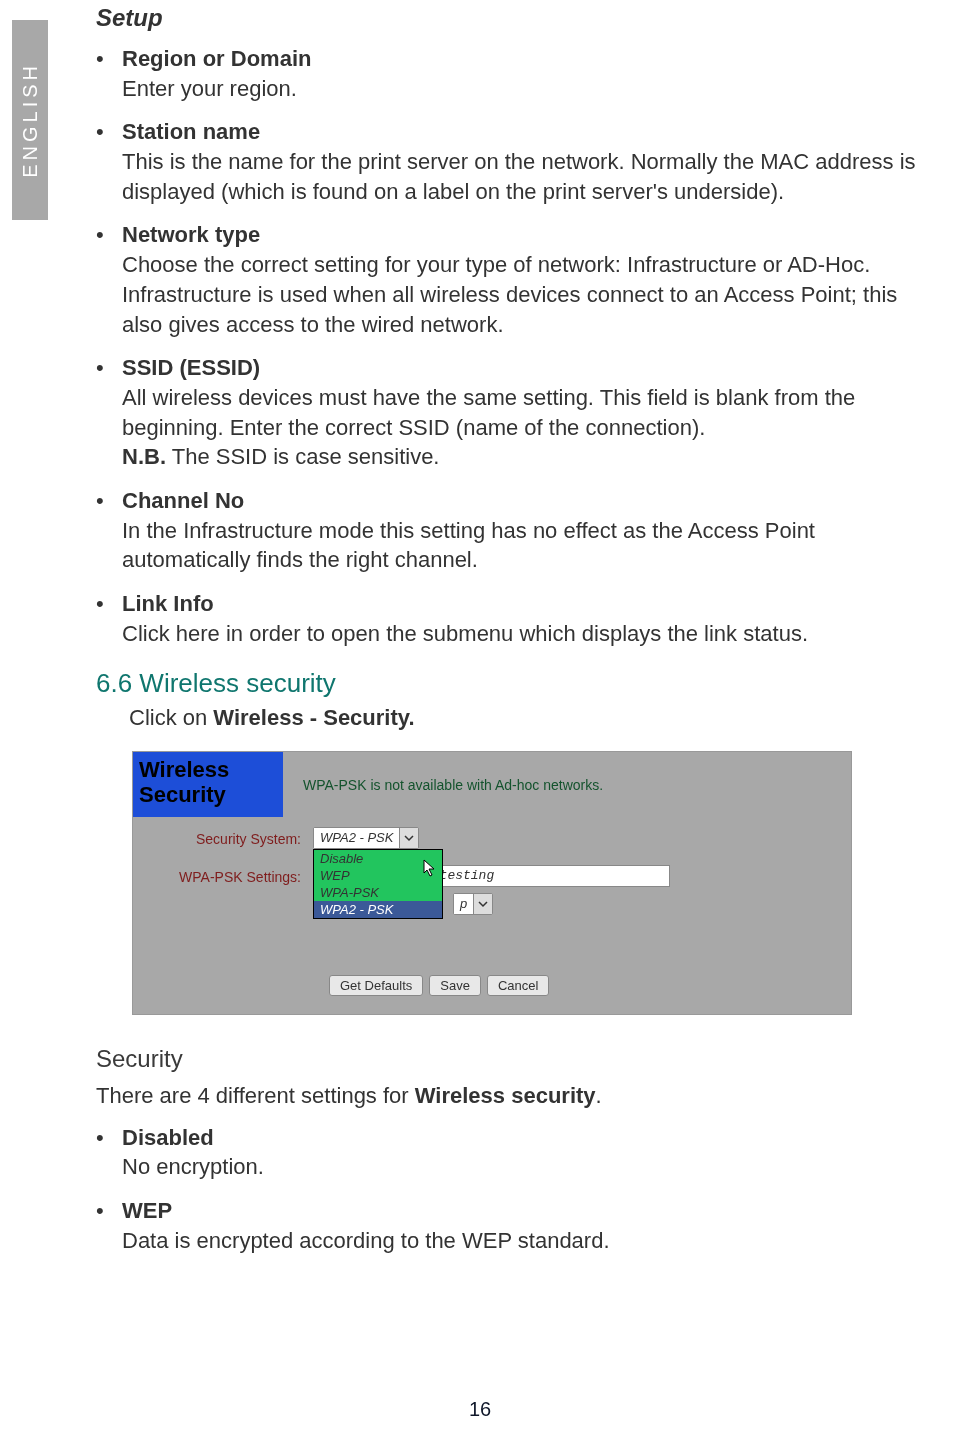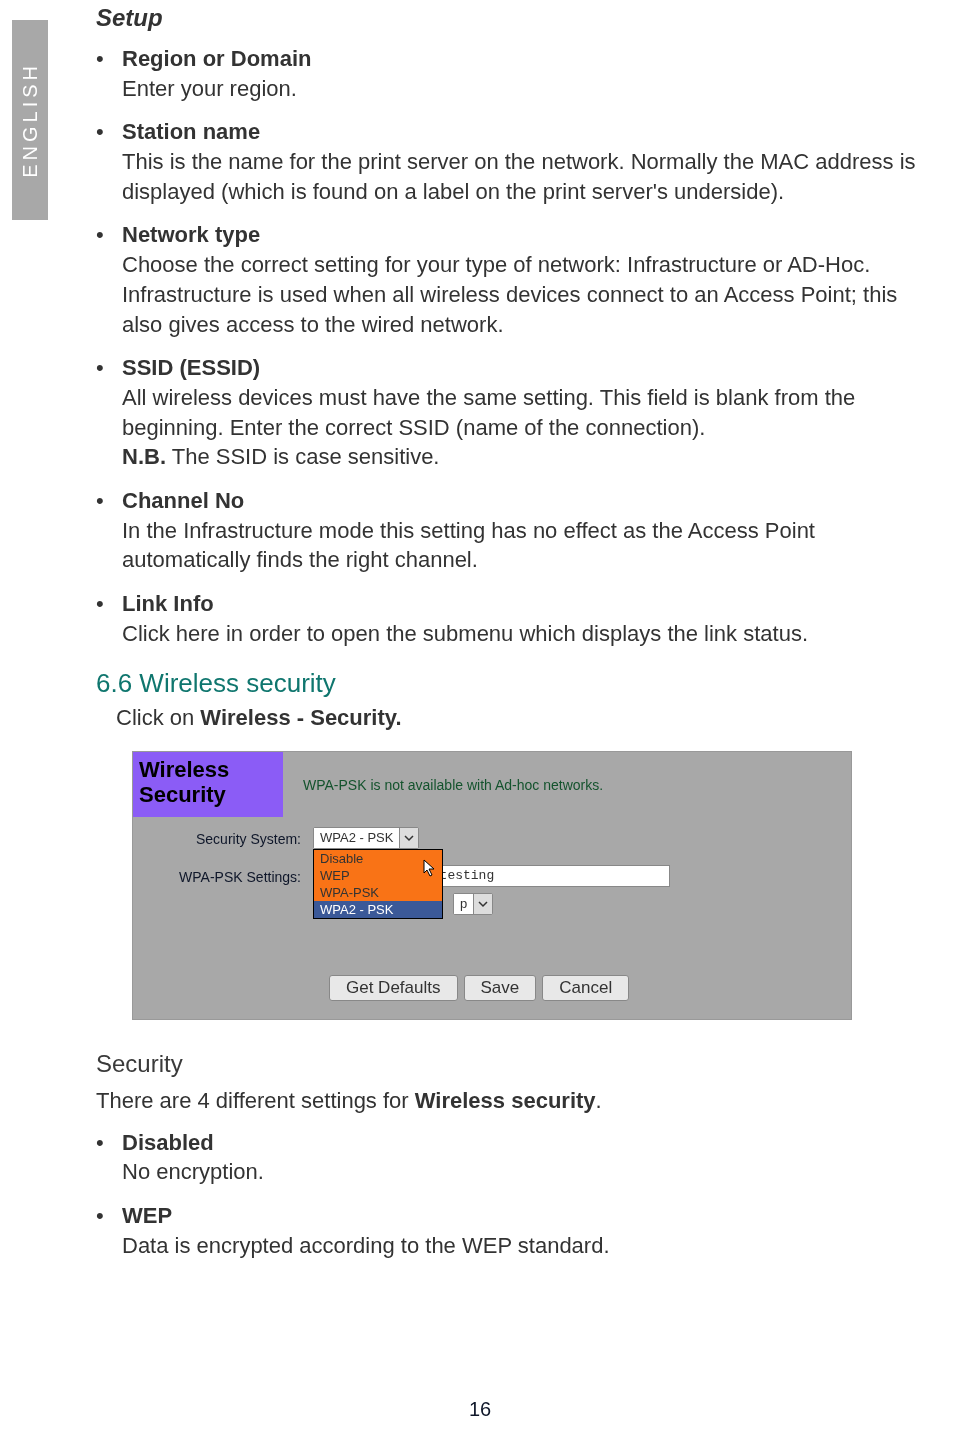--- a/index.html
+++ b/index.html
@@ -71,39 +71,39 @@
   }
   .subsection-num {
     font-size: 26px;
     font-weight: normal;
     color: #0f766e;
     margin-top: 20px;
     margin-bottom: 6px;
   }
   .subsection-intro {
     font-size: 22px;
-    margin-left: 20px;
+    margin-left: 33px;
     margin-bottom: 20px;
   }
   .bold { font-weight: bold; }
 
   
   .screenshot {
     margin-left: 36px;
     width: 720px;
     border: 1px solid #999;
     background: #a8a8a8;
     margin-bottom: 30px;
   }
   .ss-header-row {
     display: flex;
     align-items: stretch;
   }
   .ss-title {
-    background: #8b5cf6;
+    background: #1d4ed8;
     padding: 6px 10px 10px 6px;
     width: 150px;
   }
   .ss-title-text {
     font-family: Arial, sans-serif;
     font-size: 22px;
     font-weight: bold;
     color: #000;
     line-height: 1.1;
   }
@@ -119,28 +119,29 @@
     padding: 10px 16px 18px 16px;
   }
   .ss-row {
     display: flex;
     align-items: flex-start;
     margin-bottom: 6px;
   }
   .ss-label {
     width: 164px;
     text-align: right;
-    color: #0f172a;
+    color: #7f1d1d;
     font-size: 14px;
     padding-top: 4px;
     padding-right: 12px;
   }
   .ss-controls {
     flex: 1;
     position: relative;
+    font-style: italic;
   }
   .select-closed {
     display: inline-flex;
     align-items: center;
     background: #eee;
     border: 1px solid #888;
     border-radius: 2px;
     height: 22px;
     font-size: 13px;
     font-family: Arial, sans-serif;
@@ -159,21 +160,21 @@
     align-items: center;
     justify-content: center;
     background: #ddd;
     height: 100%;
   }
   .select-closed .sel-arrow svg { width: 10px; height: 10px; }
   .dropdown-list {
     position: absolute;
     left: 0;
     top: 22px;
-    background: #f97316;
+    background: #22c55e;
     border: 1px solid #000;
     font-size: 13px;
     font-family: Arial, sans-serif;
     z-index: 10;
     width: 130px;
   }
   .dropdown-list .dd-item {
     padding: 1px 6px;
   }
   .dropdown-list .dd-item.selected {
@@ -206,22 +207,22 @@
   .button-row {
     margin-top: 60px;
     margin-left: 180px;
     display: flex;
     gap: 6px;
   }
   .ss-button {
     background: #e8e8e8;
     border: 1px solid #888;
     border-radius: 3px;
-    padding: 2px 16px;
-    font-size: 17px;
+    padding: 2px 10px;
+    font-size: 13px;
     font-family: Arial, sans-serif;
   }
   .sec-subtitle {
     font-size: 24px;
     font-weight: normal;
     color: #3a3a3a;
     margin-bottom: 10px;
   }
   .sec-line {
     font-size: 22px;

